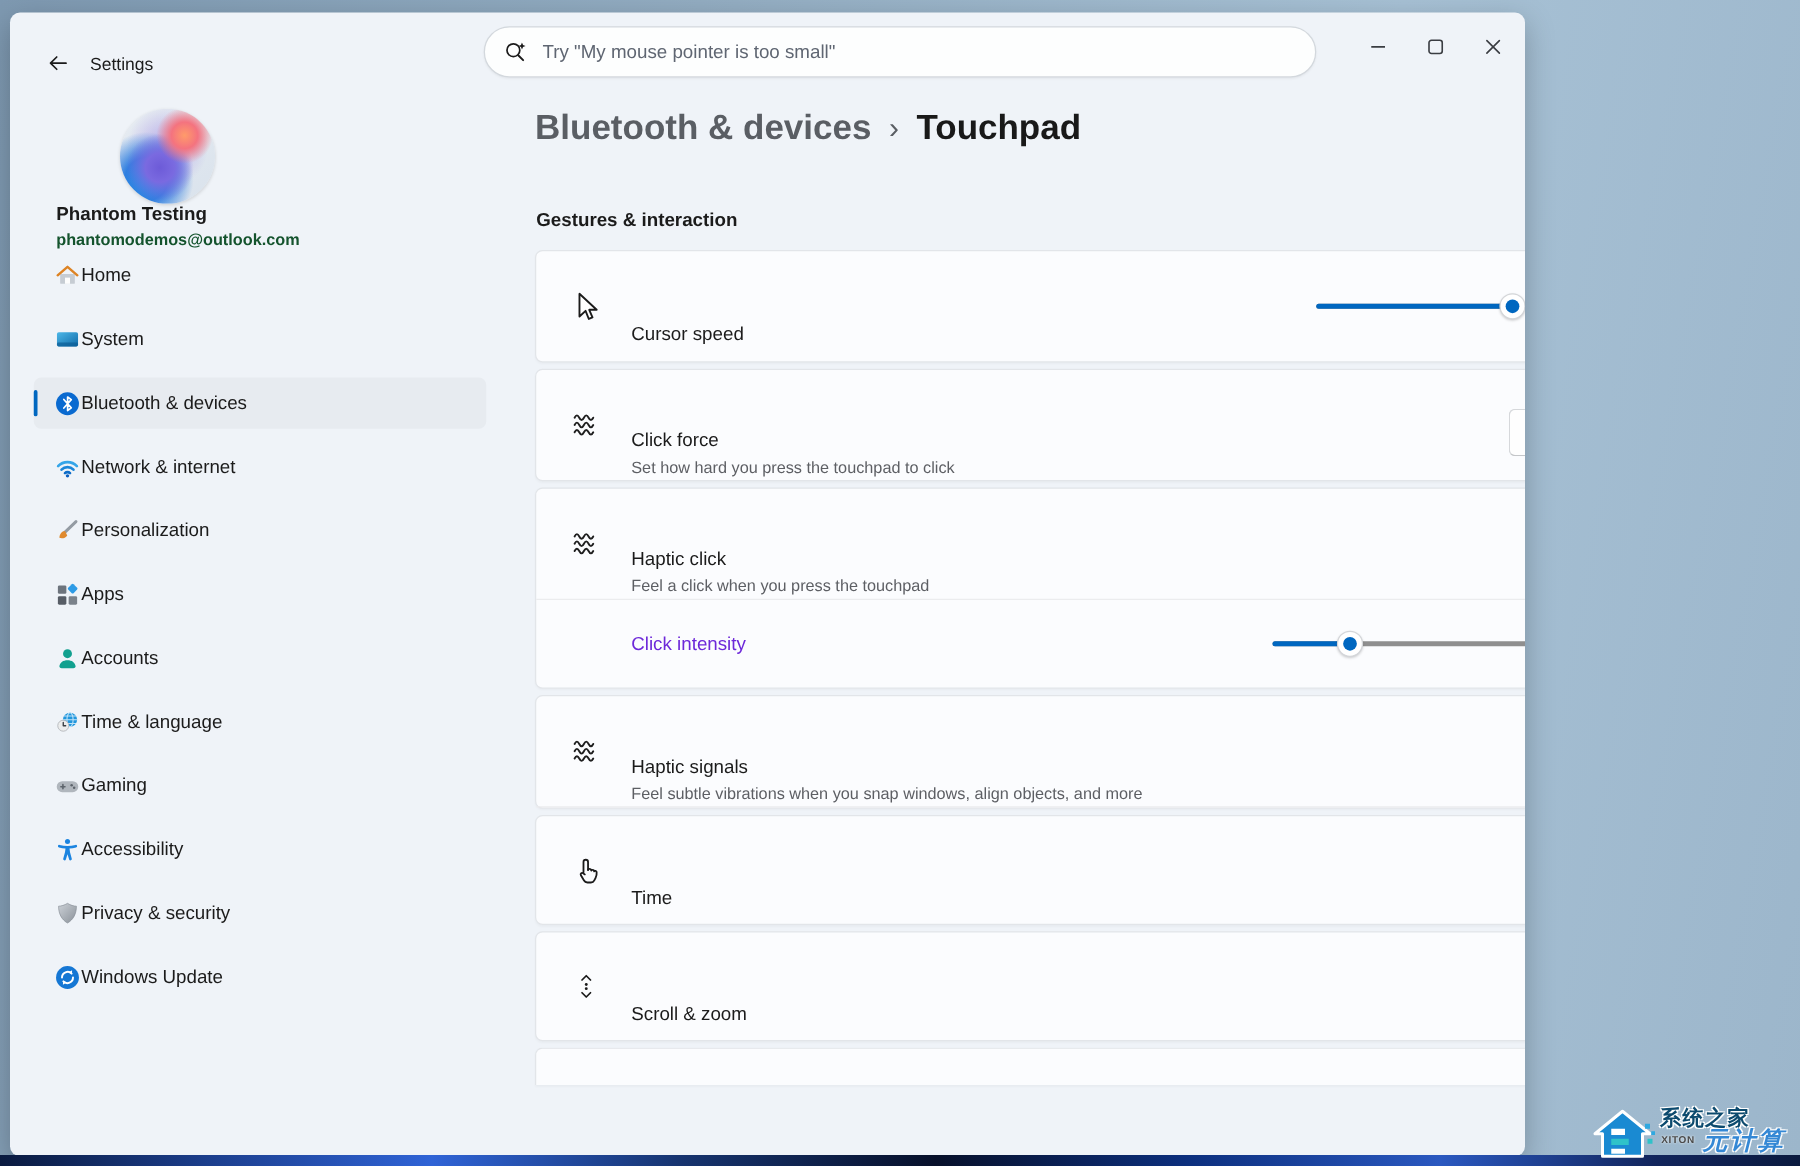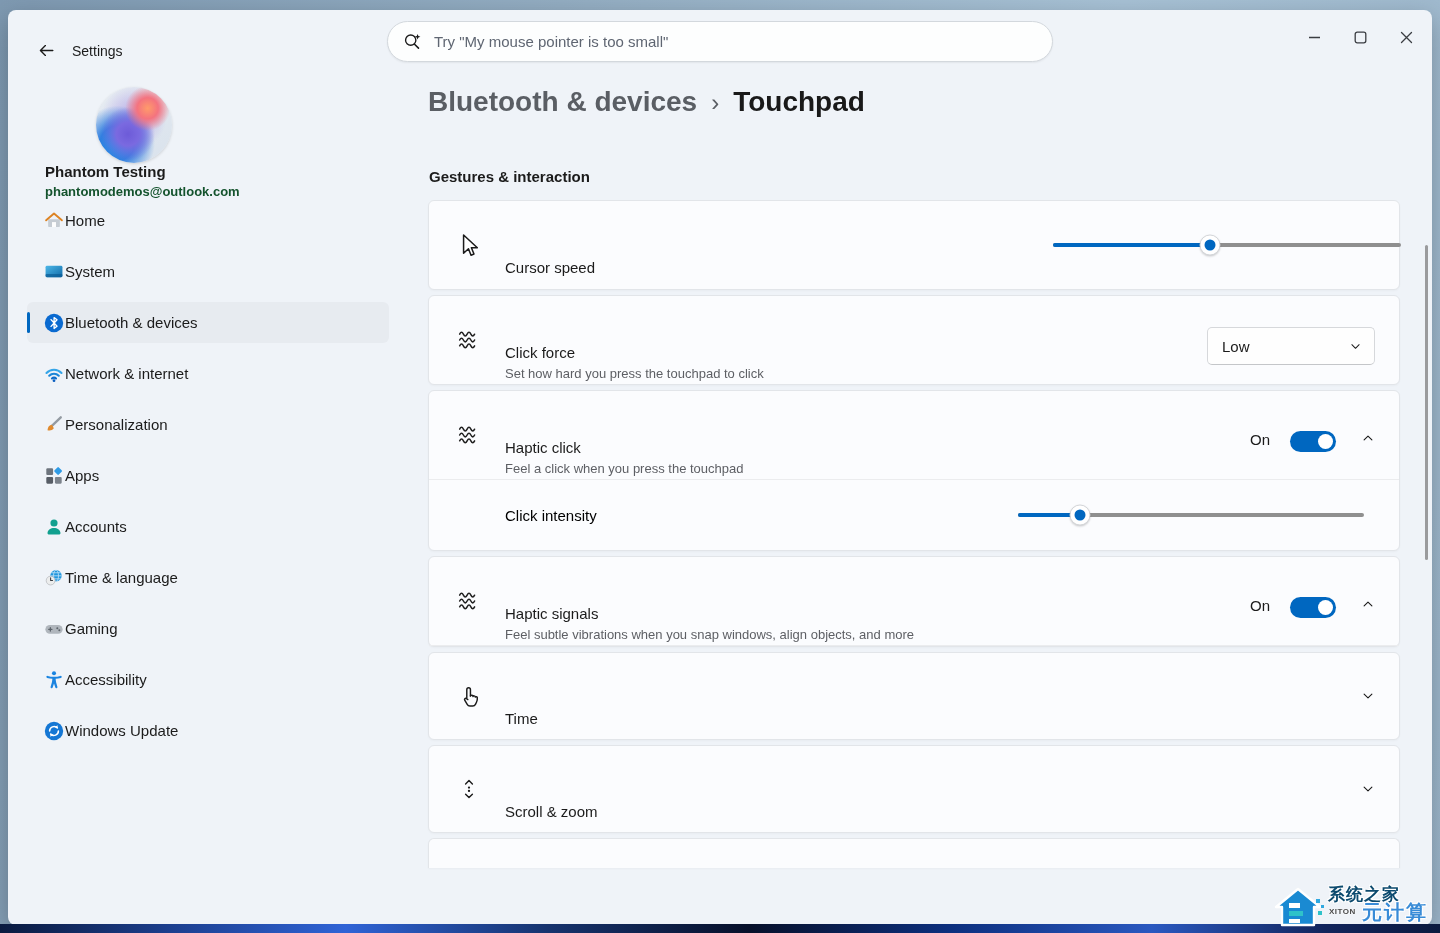--- a/index.html
+++ b/index.html
@@ -6,21 +6,21 @@
   html,body { width:1440px; height:933px; overflow:hidden;
     font-family:"Liberation Sans", sans-serif; }
   body { position:relative;
     background:linear-gradient(100deg,#7e99b1 0%,#93adc2 35%,#a7c1d5 70%,#9cb6cb 100%); }
 
   
   .desktop-strip { position:absolute; left:0; bottom:0; width:100%; height:9px;
     background:linear-gradient(90deg,#0a1a3f 0%,#1c3f8f 12%,#2f63d6 24%,#16336e 38%,#07102a 52%,#0c2f7e 66%,#2a58c0 80%,#12255c 92%,#0a1a3f 100%); }
 
   
-  .window { position:absolute; left:8px; top:10px; width:1424px; height:915px;
+  .window { position:absolute; left:8px; top:10px; width:1212px; height:915px;
     background:#eff3f8; border-radius:8px; overflow:hidden;
     box-shadow:0 8px 24px rgba(0,0,0,.25); }
 
   
   .titlebar-back { position:absolute; left:22px; top:24px; width:32px; height:32px;
     display:flex; align-items:center; justify-content:center; border-radius:5px; cursor:pointer; }
   .app-title { position:absolute; left:64px; top:33px; font-size:14px; color:#1b1b1b; }
   .win-controls { position:absolute; top:8px; right:3px; display:flex; }
   .win-btn { width:46px; height:38px; display:flex; align-items:center; justify-content:center; cursor:pointer; }
 
@@ -66,21 +66,21 @@
   .card { background:#fbfcfe; border:1px solid #e2e5e9; border-radius:6px; margin-bottom:5px;
     box-shadow:0 1px 2px rgba(0,0,0,.03); }
   .card-row { position:relative; display:flex; align-items:center; height:86px; padding:0 24px 0 25px; }
   .card-row.tall { height:88px; }
   .row-icon { width:30px; display:flex; align-items:center; justify-content:center; }
   .row-text { margin-left:21px; }
   .row-title { font-size:15px; color:#1b1b1b;margin-top:44px; }
   .row-sub { font-size:13px; color:#5d5f64; margin-top:5px; }
   .row-divider { height:1px; background:#ebecee; margin:0; }
   .sub-row { position:relative; height:70px; display:flex; align-items:center; padding-left:76px; }
-  .sub-label { font-size:15px; color:#000000; }
+  .sub-label { font-size:15px; color:#6d28d9; }
   .row-right { margin-left:auto; display:flex; align-items:flex-start;margin-top:12px; }
 
   
   .slider { position:absolute; top:50%; transform:translateY(-50%); height:22px; cursor:pointer; }
   .slider .track { position:absolute; left:0; right:0; top:9px; height:4px; border-radius:2px; background:#8f8f8f; }
   .slider .fill { height:100%; background:#0067c0; border-radius:2px; }
   .slider .thumb { position:absolute; top:50%; width:21px; height:21px; background:#fff;
     border:1px solid #d4d6d9; border-radius:50%; transform:translate(-50%,-50%);
     box-shadow:0 1px 2px rgba(0,0,0,.18); }
   .slider .thumb::after { content:""; position:absolute; inset:4px; border-radius:50%; background:#0067c0; }
@@ -109,21 +109,21 @@
     border-radius:2px; background:#9a9b9d; cursor:pointer; }
 
   
   .watermark { position:absolute; right:0; bottom:0; width:170px; height:58px; pointer-events:none; z-index:50; }
   .wm-logo { position:absolute; left:2px; top:6px; }
   .wm-title { position:absolute; left:58px; top:8px; font-size:17px; font-weight:700; color:#0c4a6e; letter-spacing:1px;
     text-shadow:-1px -1px 0 #fff,1px -1px 0 #fff,-1px 1px 0 #fff,1px 1px 0 #fff; }
   .wm-sub { position:absolute; left:59px; top:32px; font-size:8px; font-weight:700; color:#4a4a4a; letter-spacing:.5px;
     text-shadow:0 0 2px #fff; }
   .wm-overlay { position:absolute; left:92px; top:24px; font-size:20px; font-weight:700; color:#2f86d6; letter-spacing:2px;
-    text-shadow:-1px -1px 0 #fff,1px -1px 0 #fff,-1px 1px 0 #fff,1px 1px 0 #fff; opacity:.95; }
+    text-shadow:-1px -1px 0 #fff,1px -1px 0 #fff,-1px 1px 0 #fff,1px 1px 0 #fff; opacity:.95;font-style:italic; }
 </style>
 </head>
 <body>
 
 <div class="window">
 
   <div class="titlebar-back">
     <svg width="19" height="19" viewBox="0 0 24 24">
       <path d="M20 12 H4.8 M10.6 5.8 L4.3 12 l6.3 6.2" fill="none" stroke="#1b1b1b" stroke-width="1.7" stroke-linecap="round" stroke-linejoin="round"></path>
     </svg>
@@ -276,20 +276,34 @@
     <div class="nav-item">
       <span class="nav-icon">
         <svg width="22" height="22" viewBox="0 0 24 24" fill="#1b84e0">
           <circle cx="12" cy="4.6" r="2.2"></circle>
           <path d="M3.7 8.3 a1.15 1.15 0 0 1 1.45-.75 c4.45 1.35 9.25 1.35 13.7 0 a1.15 1.15 0 1 1 .65 2.2 c-1.9.55-3.85.9-5.75 1 l.45 3.3 1.55 5.6 a1.2 1.2 0 0 1-2.3.65 L12 15.7 l-1.45 4.6 a1.2 1.2 0 0 1-2.3-.65 l1.55-5.6 .45-3.3 c-1.9-.1-3.85-.45-5.75-1 a1.15 1.15 0 0 1-.8-1.45z"></path>
         </svg>
       </span>
       <span class="nav-label">Accessibility</span>
     </div>
 
+    <div class="nav-item">
+      <span class="nav-icon">
+        <svg width="22" height="22" viewBox="0 0 24 24">
+          <defs>
+              <linearGradient id="shg" x1="0" y1="0" x2="1" y2="1">
+            <stop offset="0" stop-color="#ccd1d7"></stop>
+                <stop offset="1" stop-color="#8a9199"></stop>
+          </linearGradient>
+            </defs>
+          <path d="M12 2.9 c2.7 1.7 5.4 2.4 7.8 2.5 0 6.6-2.6 11.7-7.8 14.7 C6.8 17.1 4.2 12 4.2 5.4 c2.4-.1 5.1-.8 7.8-2.5z" fill="url(#shg)" stroke="#7d848d" stroke-width=".5"></path>
+        </svg>
+      </span>
+      <span class="nav-label">Privacy &amp; security</span>
+    </div>
 
     <div class="nav-item">
       <span class="nav-icon">
         <svg width="22" height="22" viewBox="0 0 24 24">
           <circle cx="12" cy="12" r="10" fill="#1577d4"></circle>
           <path d="M7.2 12 a4.9 4.9 0 0 1 8.4-3.4" fill="none" stroke="#fff" stroke-width="1.7" stroke-linecap="round"></path>
           <path d="M16 5.6 l-.2 3.4 -3.2-1.2 z" fill="#fff"></path>
           <path d="M16.8 12 a4.9 4.9 0 0 1-8.4 3.4" fill="none" stroke="#fff" stroke-width="1.7" stroke-linecap="round"></path>
           <path d="M8 18.4 l.2-3.4 3.2 1.2 z" fill="#fff"></path>
         </svg>

